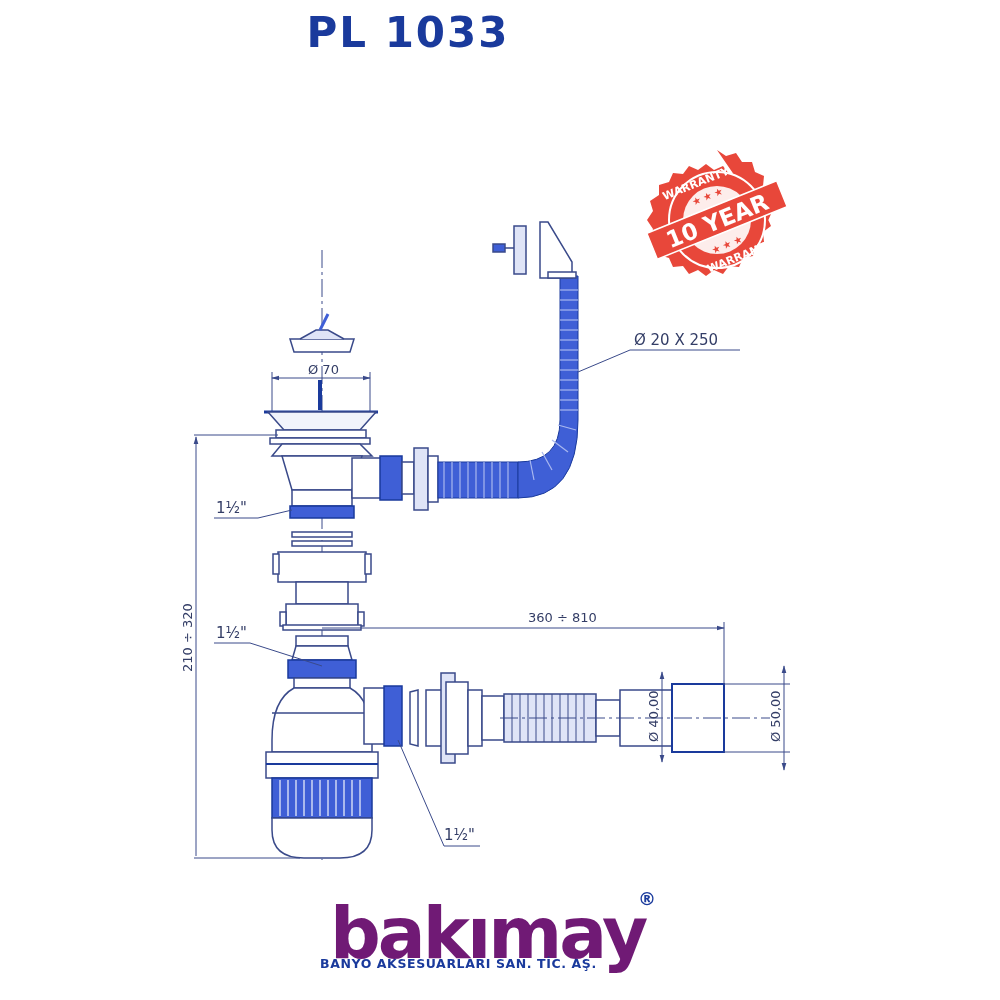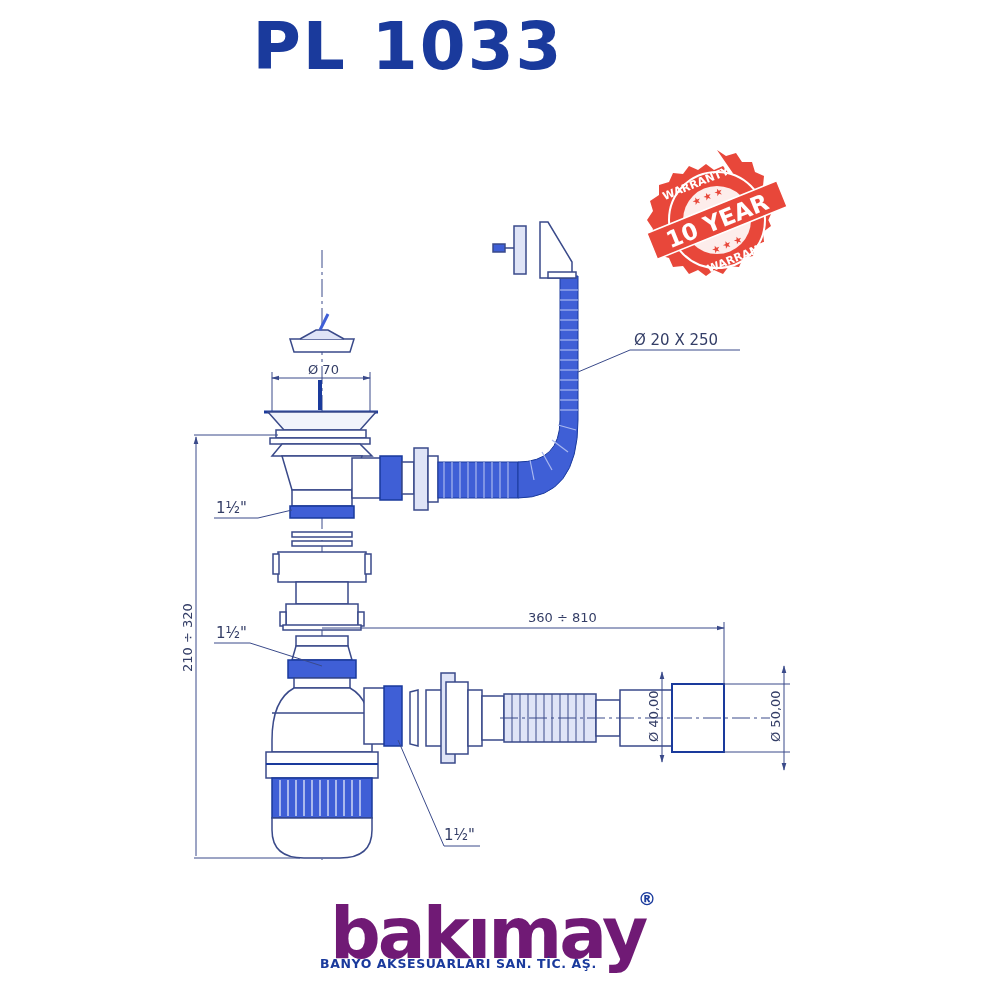--- a/index.html
+++ b/index.html
@@ -1,19 +1,19 @@
 <!DOCTYPE html>
 <html><head>
 <meta charset="utf-8">
 <style>
   html, body { margin: 0; padding: 0; background: #ffffff; }
   body { width: 1000px; height: 1000px; position: relative; overflow: hidden; font-family: "Liberation Sans", sans-serif; }
   .title {
     position: absolute; left: 0; top: 8px; width: 816px; text-align: center;
-    font-family: "DejaVu Sans", sans-serif; font-weight: bold; font-size: 66px;
+    font-family: "DejaVu Sans", sans-serif; font-weight: bold; font-size: 42px;
     color: #1a3a9c; letter-spacing: 2px;
   }
   svg.drawing { position: absolute; left: 0; top: 0; }
   .dim-text { font-family: "DejaVu Sans", sans-serif; font-size: 13px; fill: #333d66; }
   .lbl-text { font-family: "DejaVu Sans", sans-serif; font-size: 15px; fill: #333d66; }
   .badge-text { font-family: "DejaVu Sans", sans-serif; font-weight: bold; fill: #ffffff; }
   .brand {
     position: absolute; left: 330px; top: 898px;
     font-family: "DejaVu Sans", sans-serif; font-weight: bold; font-size: 71px;
     color: #701a75; letter-spacing: -3px; line-height: 1;

